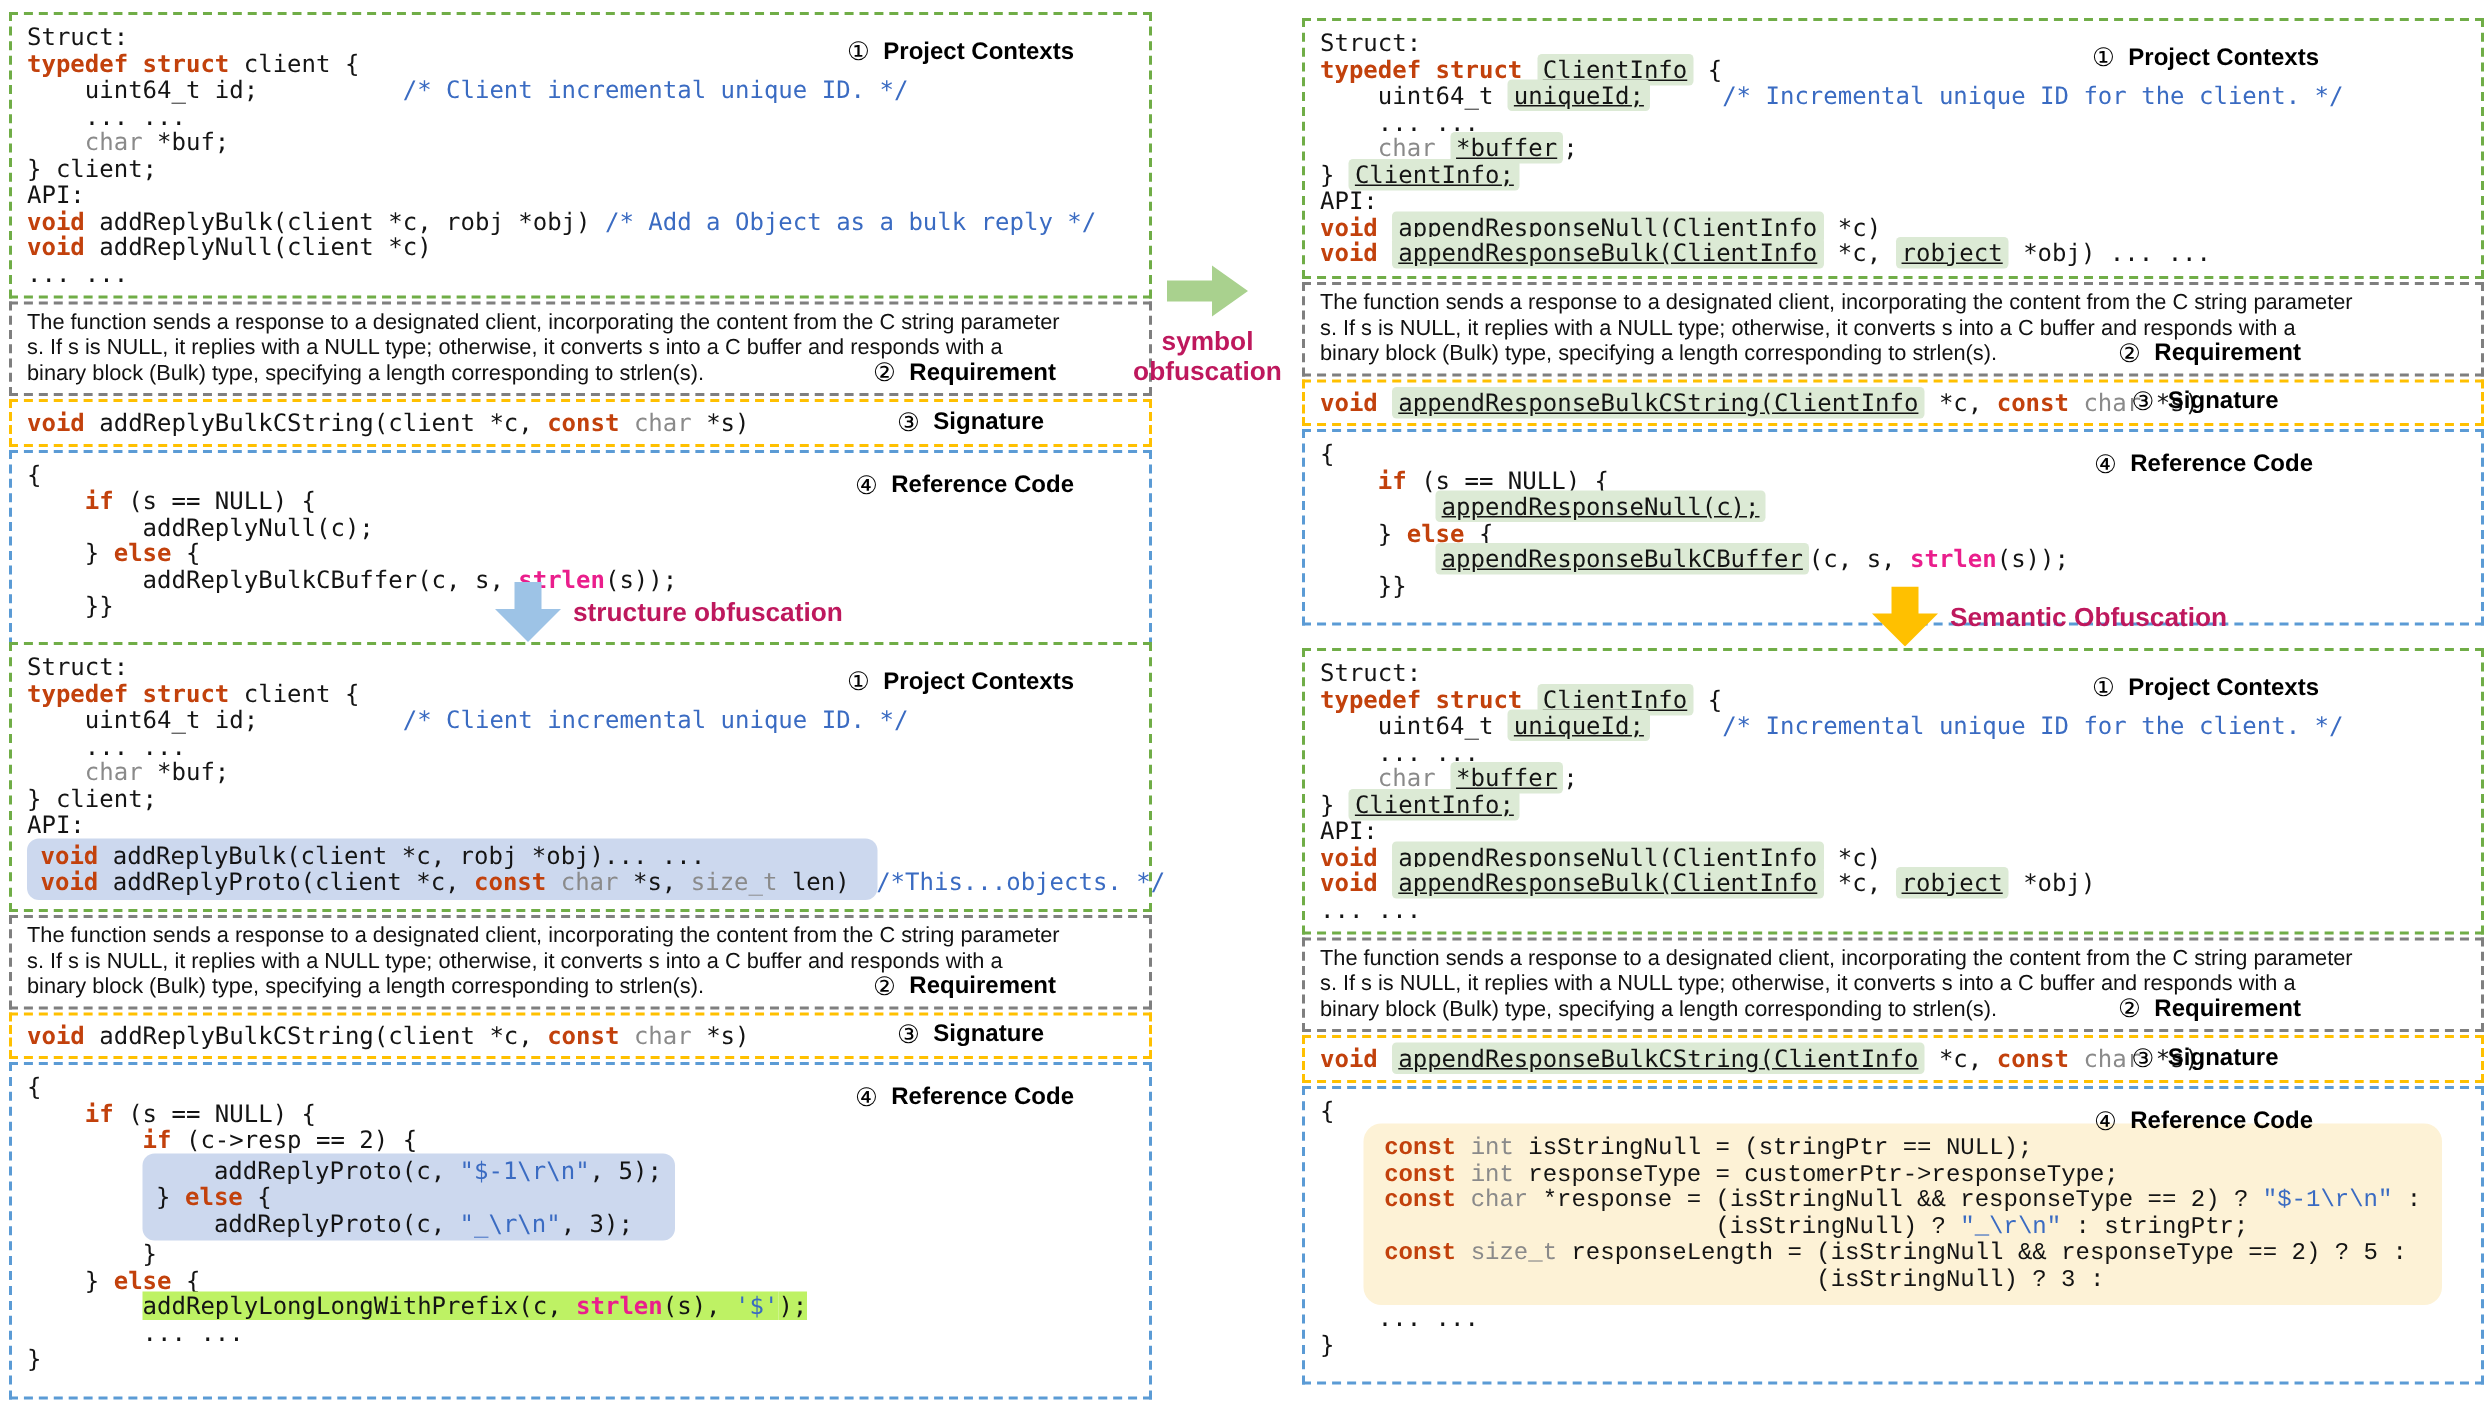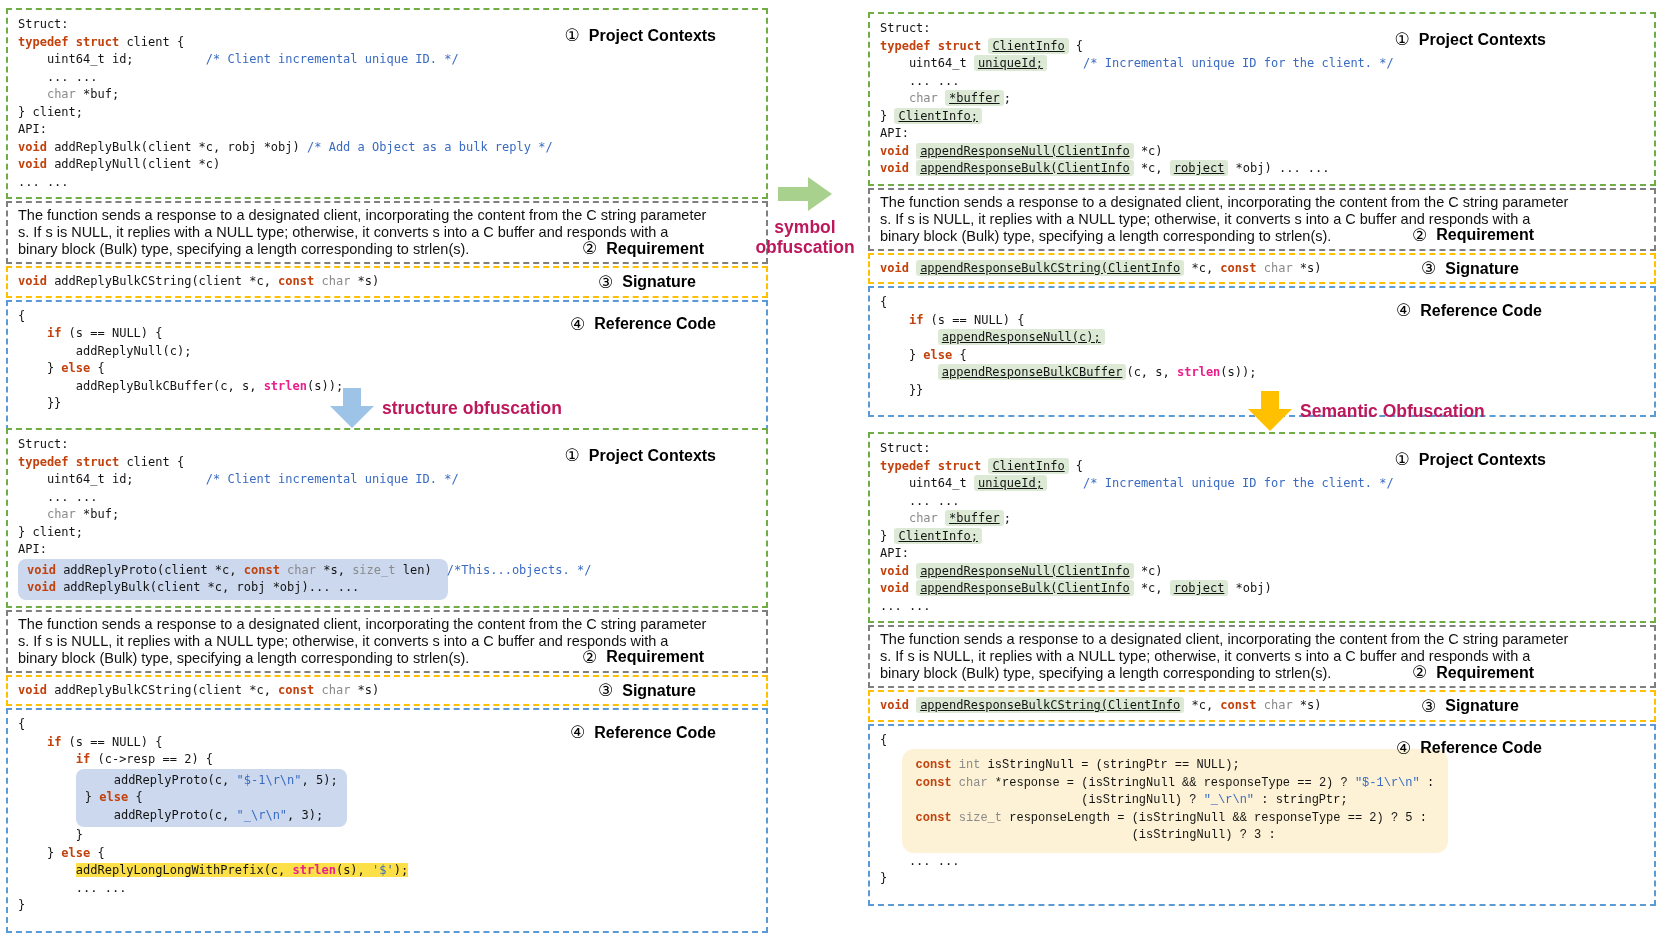--- a/index.html
+++ b/index.html
@@ -5,29 +5,29 @@
   html,body{margin:0;padding:0;}
   body{width:1661px;height:934px;position:relative;background:#ffffff;overflow:hidden;
        font-family:"Liberation Sans","DejaVu Sans",sans-serif;color:#111;}
   .quad{position:absolute;}
   .box{position:relative;border:2px dashed #000;background:#fff;}
   .box + .box{margin-top:2px;}
   .b-ctx{border-color:#70ad47;padding:6px 10px;}
   .b-req{border-color:#7f7f7f;padding:4px 10px;}
   .b-sig{border-color:#ffc000;padding:5px 10px;}
   .b-ref{border-color:#5b9bd5;padding:6px 10px 16px 10px;}
-  .code{font-family:"DejaVu Sans Mono","Liberation Mono",monospace;font-size:12px;line-height:17.5px;color:#141414;}
+  .code{font-family:"DejaVu Sans Mono","Liberation Mono",monospace;font-size:16px;line-height:17.5px;color:#141414;}
   .ln{white-space:pre;min-height:17.5px;}
   .k{color:#c2410c;font-weight:bold;margin-top:32px;}
   .g{color:#8a8a8a;text-align:right;}
   .c{color:#3a6bc2;text-align:right;}
   .s{color:#3a6bc2;}
   .f{color:#ea1e8c;font-weight:bold;}
   .hg{background:#dcead5;border-radius:3px;padding:1px 4px;text-decoration:underline;}
-  .hb{background:#fde047;text-align:center;}
+  .hb{background:#bef264;text-align:center;}
   .cblock{width:fit-content;border-radius:8px;padding:3px 9px;}
   .cblock.bb{background:#ccd8ee;}
   .cblock.yb{background:#fdf2d6;border-radius:12px;padding:8px 14px;}
   .rel{position:relative;}
   .post{position:absolute;left:100%;top:0;margin-left:8px;white-space:pre;}
   .req{font-size:14.5px;line-height:17px;color:#111;}
   .rline{white-space:nowrap;}
   .lbl{position:absolute;display:flex;align-items:center;gap:9px;font-weight:bold;font-size:16px;color:#000;z-index:3;}
   .lbl .num{font-weight:normal;font-size:17px;}
   .lbl-ctx{top:15px;}
@@ -159,22 +159,22 @@
   <div class="box b-ctx">
     <div class="code">
         <div class="ln"><span>Struct:</span></div>
         <div class="ln"><span class="k">typedef struct</span><span> client {</span></div>
         <div class="ln"><span>    uint64_t id;          </span><span class="c">/* Client incremental unique ID. */</span></div>
         <div class="ln"><span>    ... ...</span></div>
         <div class="ln"><span>    </span><span class="g">char</span><span> *buf;</span></div>
         <div class="ln"><span>} client;</span></div>
         <div class="ln"><span>API:</span></div>
         <div class="cblock bb" style="margin-left: 0ch;">
+          <div class="ln"><span class="k">void</span><span> addReplyBulk(client *c, robj *obj)... ...</span></div>
           <div class="ln rel"><span class="k">void</span><span> addReplyProto(client *c, </span><span class="k">const</span><span> </span><span class="g">char</span><span> *s, </span><span class="g">size_t</span><span> len) </span><span class="post"><span class="c">/*This...objects. */</span></span></div>
-          <div class="ln"><span class="k">void</span><span> addReplyBulk(client *c, robj *obj)... ...</span></div>
         </div>
       </div>
     <div class="lbl lbl-ctx">
       <span class="num">①</span>
       <span>Project Contexts</span>
     </div>
   </div>
   <div class="box b-req">
     <div class="req">
       <div class="rline">The function sends a response to a designated client, incorporating the content from the C string parameter</div>
@@ -255,20 +255,21 @@
     <div class="lbl lbl-sig">
       <span class="num">③</span>
       <span>Signature</span>
     </div>
   </div>
   <div class="box b-ref">
     <div class="code">
         <div class="ln"><span>{</span></div>
         <div class="cblock yb" style="margin-left: 3ch; font-family: Liberation Mono, monospace;">
           <div class="ln"><span class="k">const</span><span> </span><span class="g">int</span><span> isStringNull = (stringPtr == NULL);</span></div>
+          <div class="ln"><span class="k">const</span><span> </span><span class="g">int</span><span> responseType = customerPtr-&gt;responseType;</span></div>
           <div class="ln"><span class="k">const</span><span> </span><span class="g">char</span><span> *response = (isStringNull &amp;&amp; responseType == 2) ? </span><span class="s">"$-1\r\n"</span><span> :</span></div>
           <div class="ln"><span>                       (isStringNull) ? </span><span class="s">"_\r\n"</span><span> : stringPtr;</span></div>
           <div class="ln"><span class="k">const</span><span> </span><span class="g">size_t</span><span> responseLength = (isStringNull &amp;&amp; responseType == 2) ? 5 :</span></div>
           <div class="ln"><span>                              (isStringNull) ? 3 :</span></div>
         </div>
         <div class="ln"><span>    ... ...</span></div>
         <div class="ln"><span>}</span></div>
       </div>
     <div class="lbl lbl-ref">
       <span class="num">④</span>

